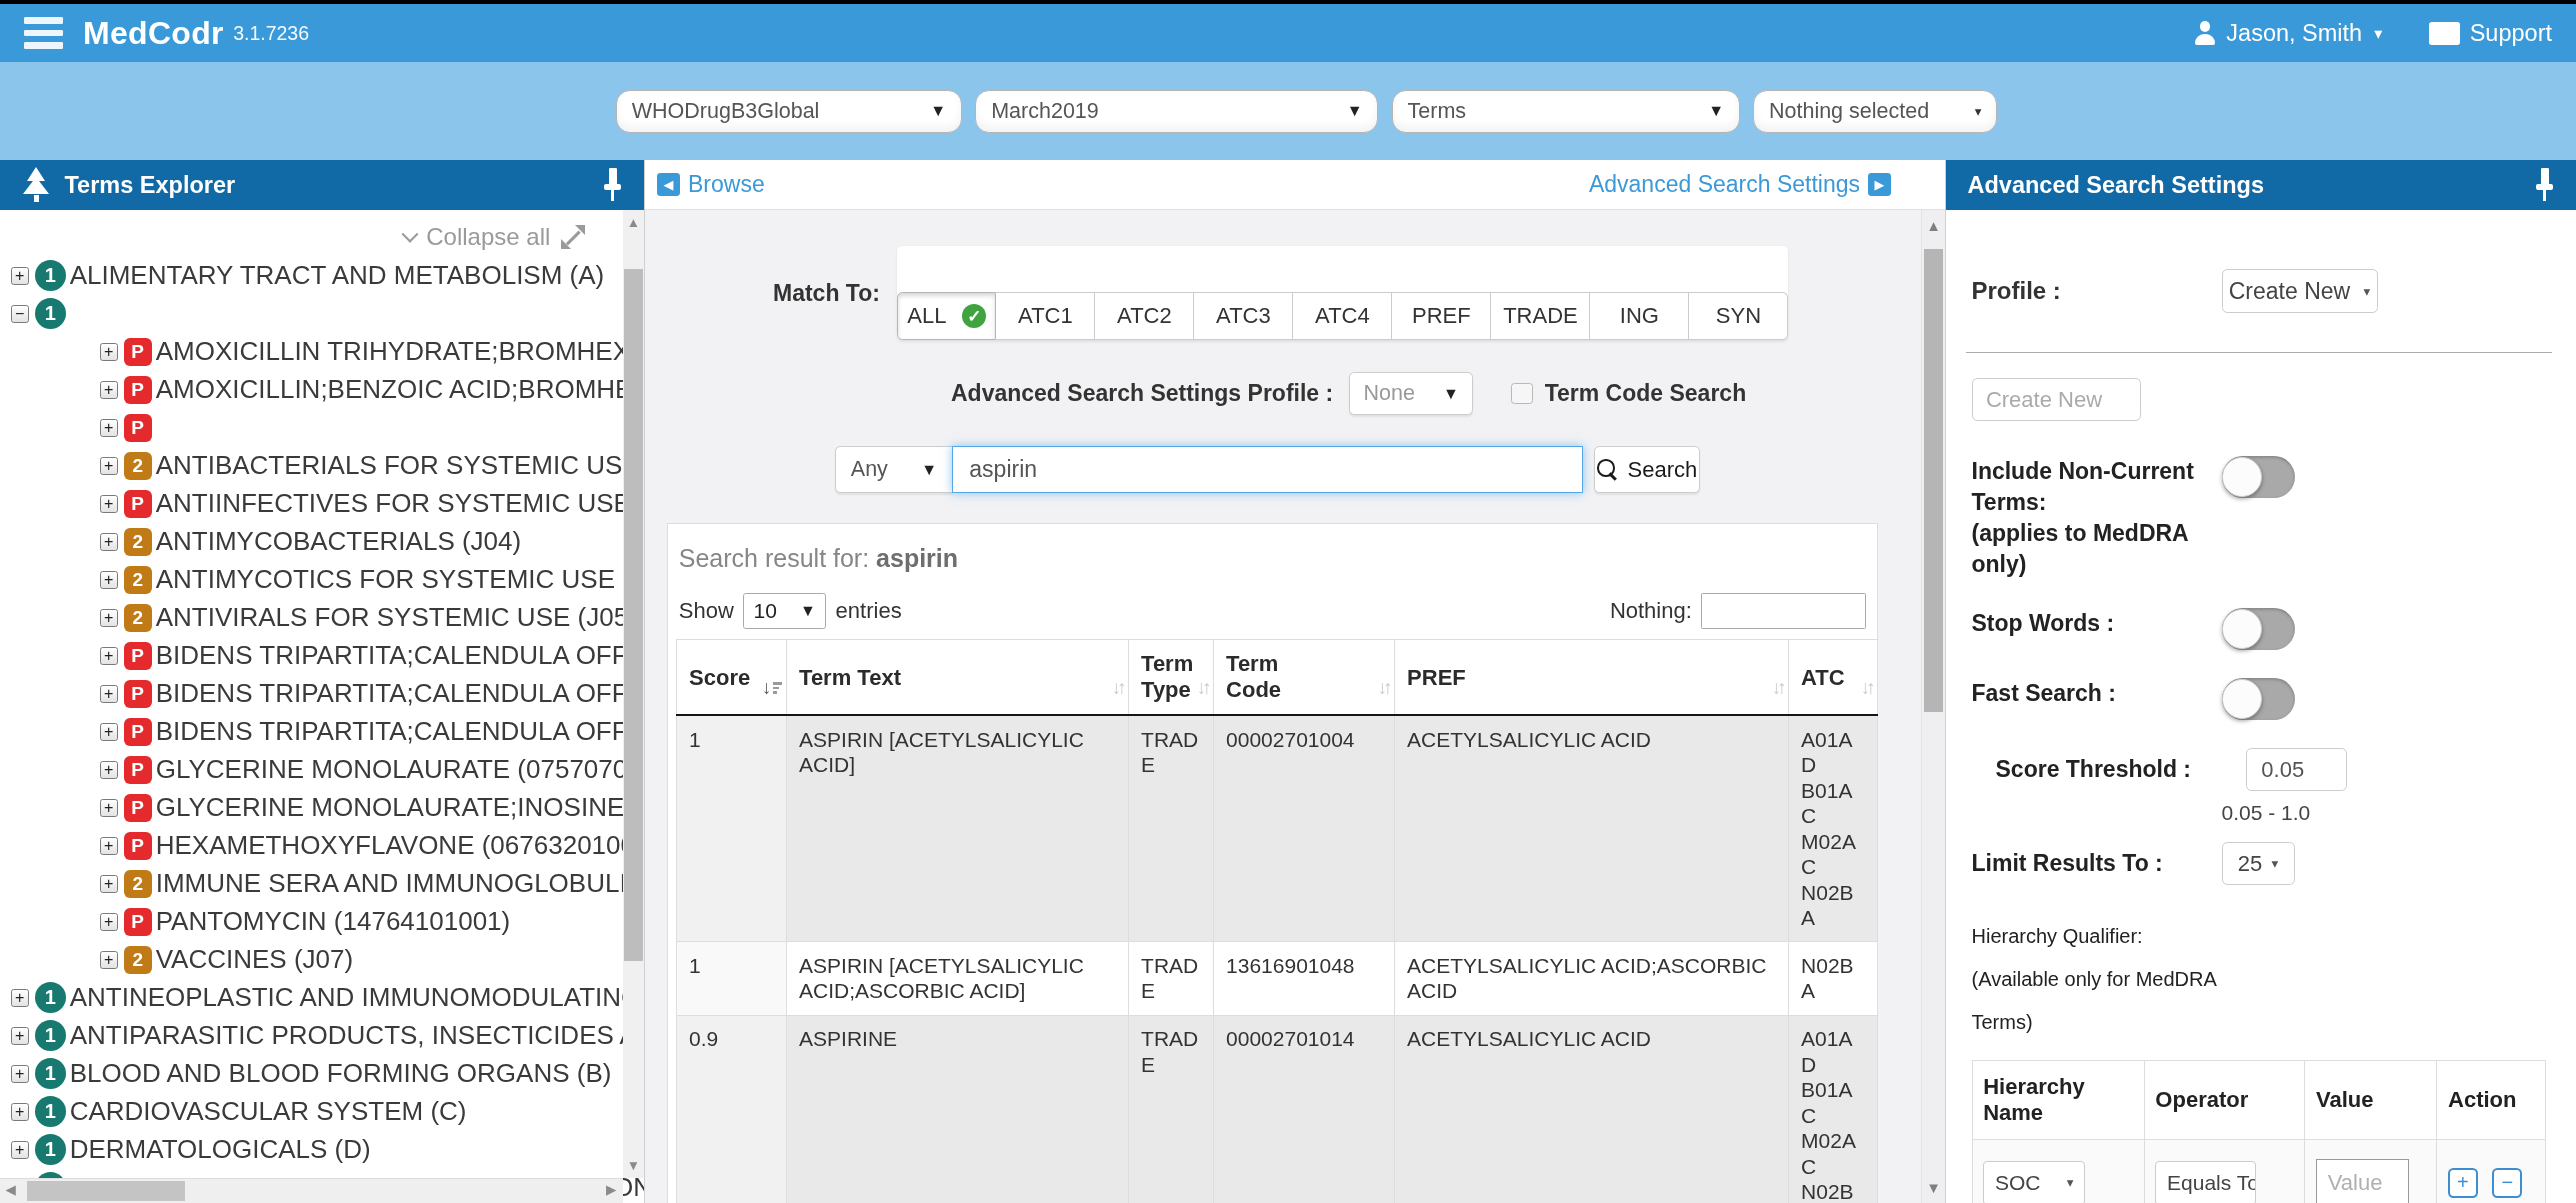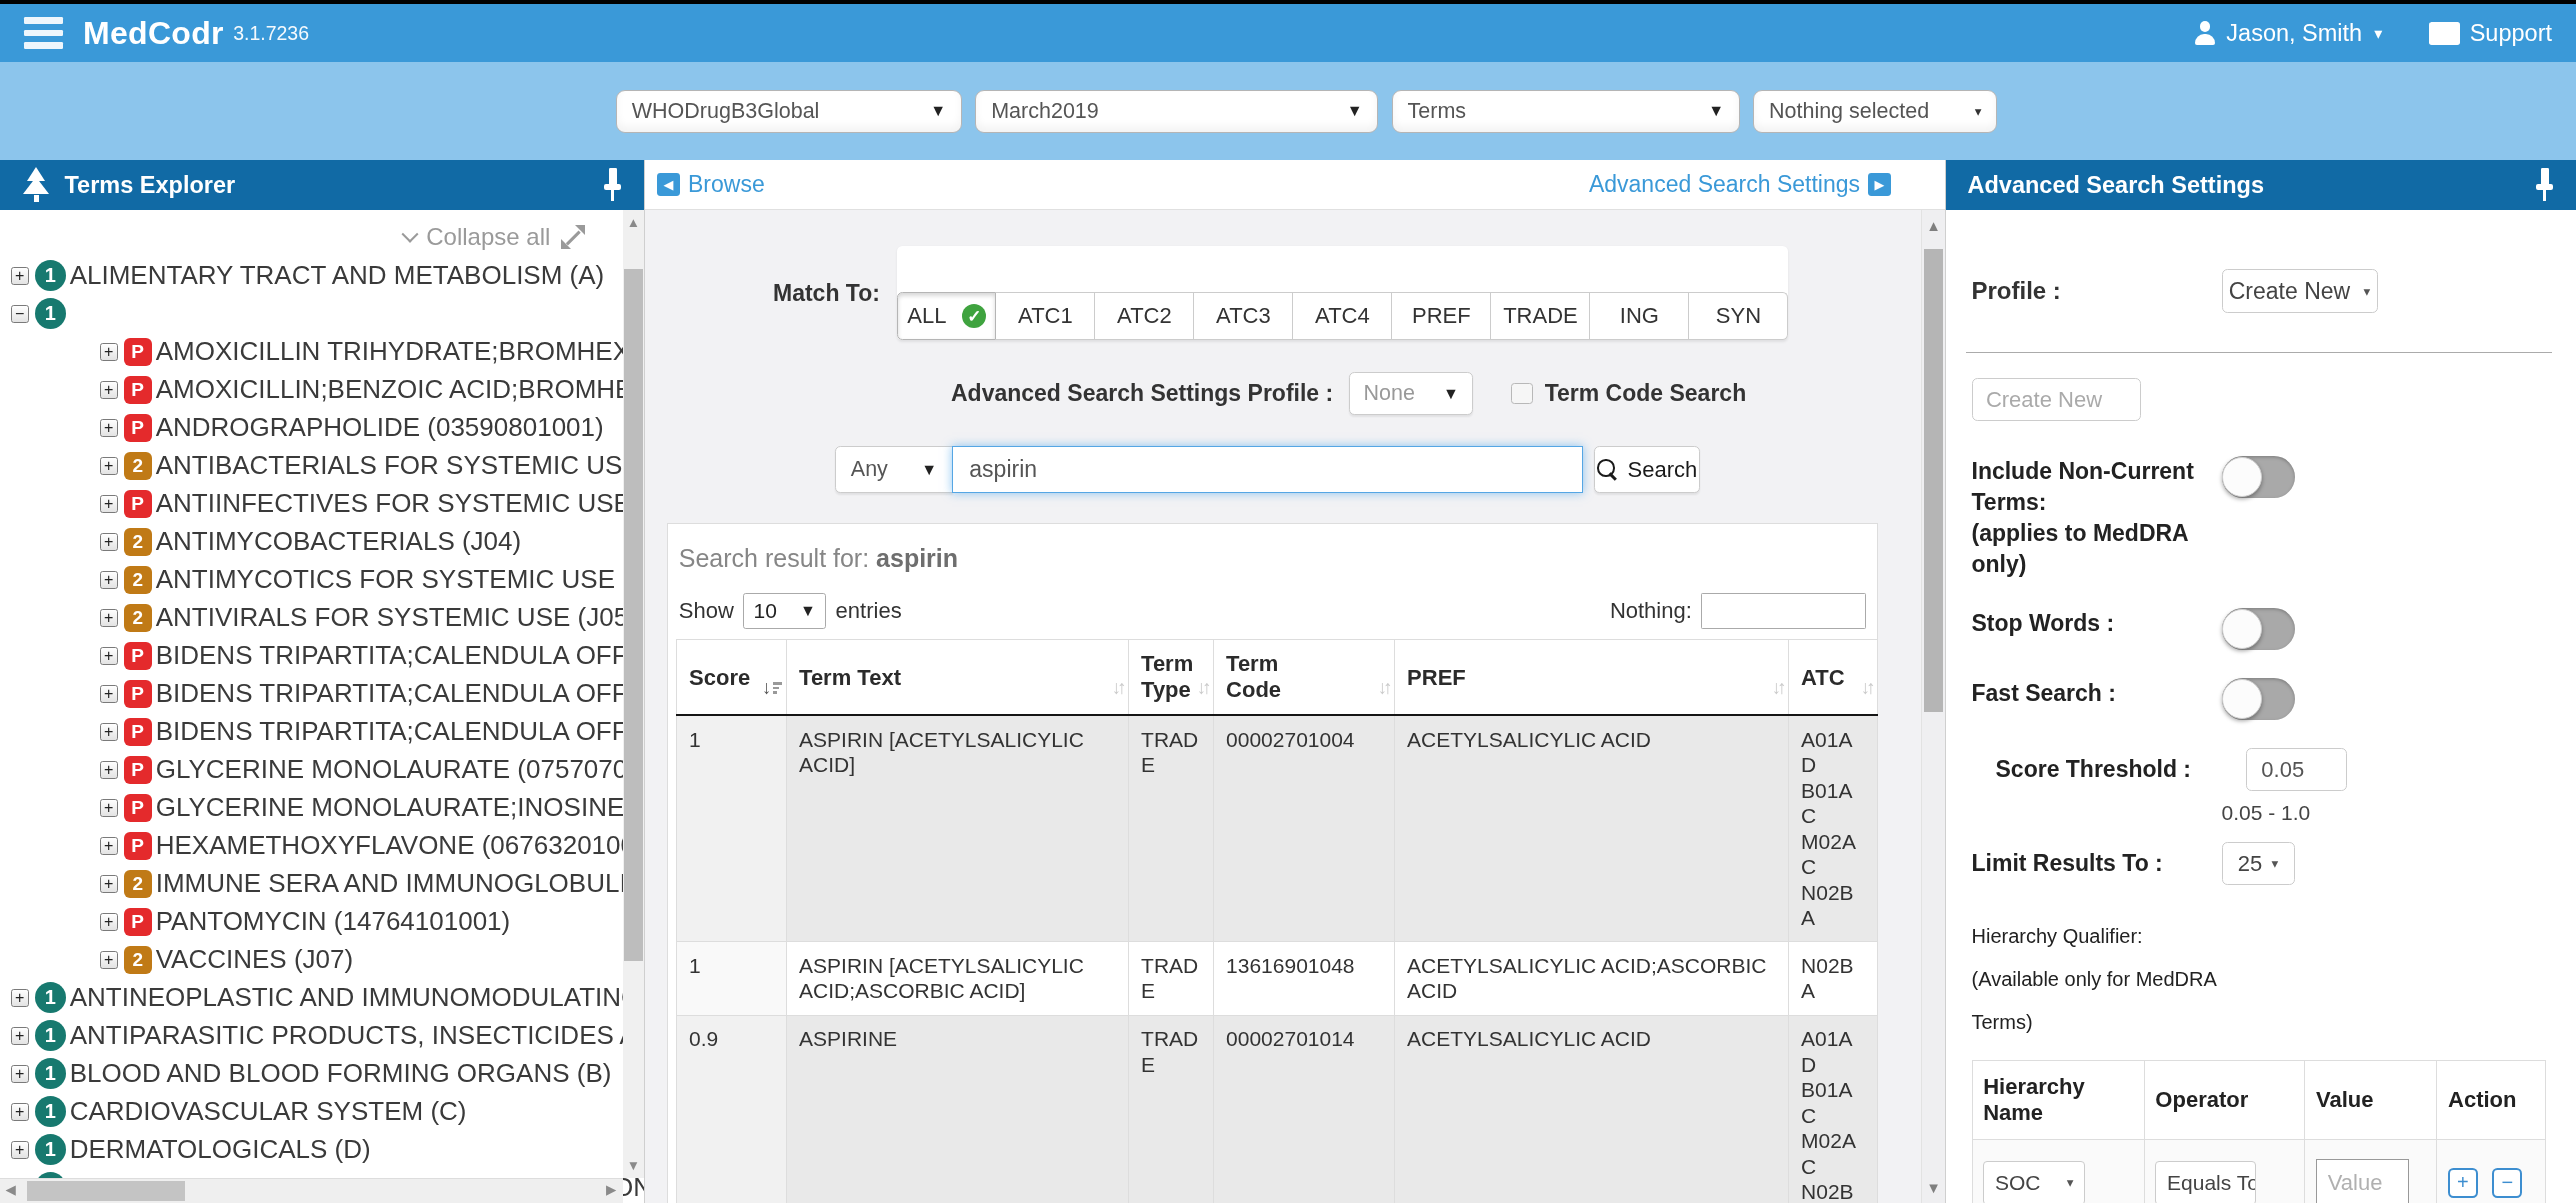--- a/index.html
+++ b/index.html
@@ -18,21 +18,21 @@
   .usr { position:relative; width:24px; height:24px; }
   .usr::before { content:""; position:absolute; top:0; left:6.7px; width:10.7px; height:10.7px; border-radius:50%; background:#fff; }
   .usr::after { content:""; position:absolute; bottom:0; left:2px; width:20px; height:11.4px; border-radius:9.4px 9.4px 2px 2px; background:#fff; }
   .tcaret { font-size:16px; margin-left:2.7px; }
   .env { position:relative; width:31px; height:23px; background:#fff; border-radius:2.7px; overflow:hidden; }
   .env::before { content:""; position:absolute; left:0.7px; top:0; border-left:14.8px solid transparent; border-right:14.8px solid transparent; border-top:10px solid #3a99d8; }
   .env::after { content:""; position:absolute; left:2px; top:-7.4px; width:27px; height:17.5px; background:#fff; transform:rotate(0deg); border-radius:1.3px; }
 
   
   .filterbar { height:98px; background:#8cc5ec; display:flex; align-items:center; padding-left:616px; gap:13.4px; }
-  .fsel { height:43px; background:#fff; border:0.7px solid #b5b5b5; border-radius:9px; display:flex; align-items:center; justify-content:space-between; padding:0 14.8px; font-size:21.5px; color:#555; box-shadow:inset 0 -5.4px 8px rgba(0,0,0,.05); cursor:pointer; }
+  .fsel { height:43px; background:#fff; border:0.7px solid #b5b5b5; border-radius:14px; display:flex; align-items:center; justify-content:space-between; padding:0 14.8px; font-size:21.5px; color:#555; box-shadow:inset 0 -5.4px 8px rgba(0,0,0,.05); cursor:pointer; }
   .w1{width:346px} .w2{width:403px} .w3{width:348px} .w4{width:244px}
   .fcaret { color:#222; font-size:16px; }
   .fcaret.small { font-size:13.4px; color:#333; }
 
   
   .main { display:flex; height:1043px; }
 
   .phead { height:50px; background:#116aa5; color:#fff; display:flex; align-items:center; padding:0 21.5px; font-size:23.5px; font-weight:700; flex:0 0 auto; }
   .pin { position:relative; width:20px; height:35px; margin-left:auto; }
   .pin::before { content:""; position:absolute; top:0; left:6px; width:8px; height:17.5px; background:#fff; border-radius:1.3px; }
@@ -242,21 +242,20 @@
               <span class="tlabel">AMOXICILLIN TRIHYDRATE;BROMHEXINE;SODI</span>
             </div>
             <div class="titem lvl2">
               <span class="exp">+</span>
               <span class="badge bp">P</span>
               <span class="tlabel">AMOXICILLIN;BENZOIC ACID;BROMHEXINE (11</span>
             </div>
             <div class="titem lvl2">
               <span class="exp">+</span>
               <span class="badge bp">P</span>
-              <span class="tlabel">ANDROGRAPHOLIDE (03590801001)</span>
             </div>
             <div class="titem lvl2">
               <span class="exp">+</span>
               <span class="badge b2">2</span>
               <span class="tlabel">ANTIBACTERIALS FOR SYSTEMIC USE (J01)</span>
             </div>
             <div class="titem lvl2">
               <span class="exp">+</span>
               <span class="badge bp">P</span>
               <span class="tlabel">ANTIINFECTIVES FOR SYSTEMIC USE (9011450</span>

